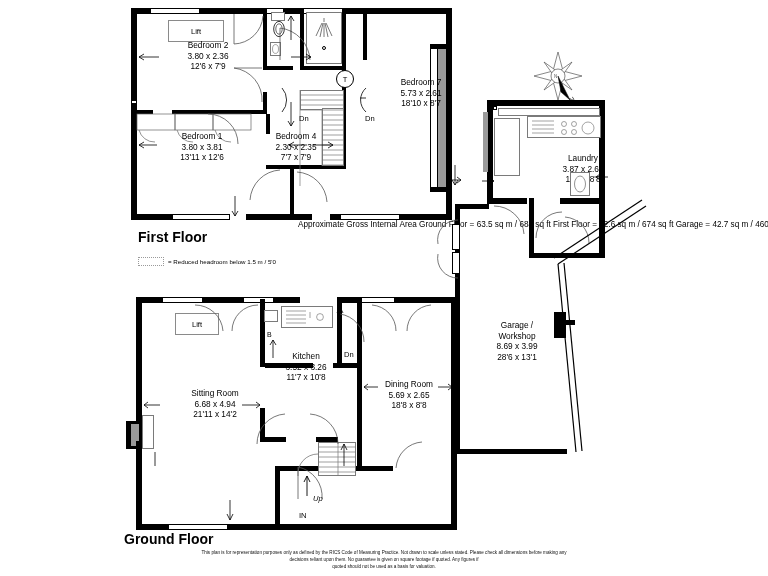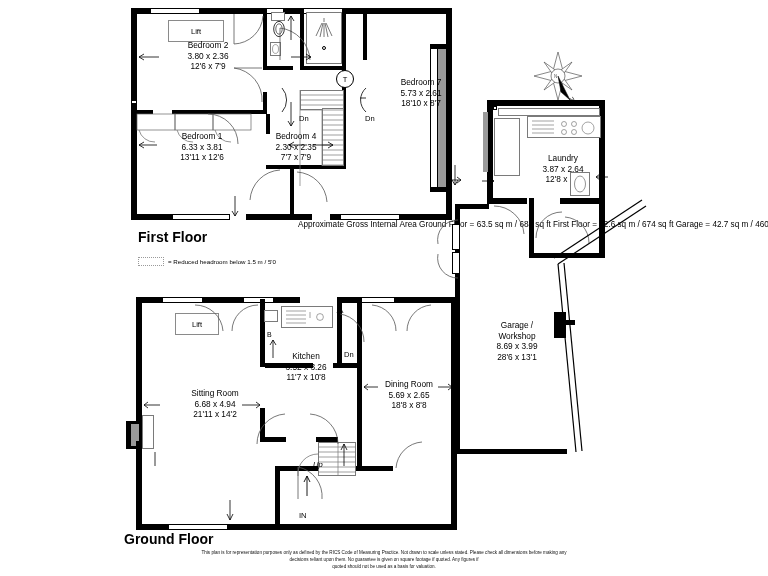--- a/index.html
+++ b/index.html
@@ -233,21 +233,21 @@
       <path d="M0 5 L12 5 M12 5 L8 2 M12 5 L8 8" stroke="#000" stroke-width="0.8" fill="none"></path>
     </svg>
 
     <div class="room" style="left:148px; top:40px; width:120px;">
       <span class="nm">Bedroom 2</span>
       <span class="nm">3.80 x 2.36</span>
       <span class="nm">12'6 x 7'9</span>
     </div>
     <div class="room" style="left:142px; top:131px; width:120px;">
       <span class="nm">Bedroom 1</span>
-      <span class="nm">6.33 x 3.81</span>
+      <span class="nm">3.80 x 3.81</span>
       <span class="nm">13'11 x 12'6</span>
     </div>
     <div class="room" style="left:256px; top:131px; width:80px;">
       <span class="nm">Bedroom 4</span>
       <span class="nm">2.30 x 2.35</span>
       <span class="nm">7'7 x 7'9</span>
     </div>
     <div class="room" style="left:374px; top:77px; width:94px;">
       <span class="nm">Bedroom 7</span>
       <span class="nm">5.73 x 2.61</span>
@@ -293,21 +293,21 @@
           <line x1="2" y1="15" x2="24" y2="15"></line>
         <circle cx="34" cy="6" r="2.5"></circle>
           <circle cx="44" cy="6" r="2.5"></circle>
         <circle cx="34" cy="14" r="2.5"></circle>
           <circle cx="44" cy="14" r="2.5"></circle>
         <circle cx="58" cy="10" r="6"></circle>
       </g>
     </svg>
     <div class="boxline" style="left:494px; top:118px; width:26px; height:58px;"></div>
 
-    <div class="room" style="left:516px; top:153px; width:94px;">
+    <div class="room" style="left:536px; top:153px; width:94px;">
       <span class="nm">Laundry</span>
       <span class="nm">3.87 x 2.64</span>
       <span class="nm">12'8 x 8'8</span>
     </div>
     <svg style="left:596px; top:172px; width:14px; height:10px;" viewBox="0 0 14 10">
       <path d="M12 5 L0 5 M0 5 L4 2 M0 5 L4 8" stroke="#000" stroke-width="0.8" fill="none"></path>
     </svg>
     <svg style="left:482px; top:176px; width:14px; height:10px;" viewBox="0 0 14 10">
       <path d="M0 5 L12 5 M12 5 L8 2 M12 5 L8 8" stroke="#000" stroke-width="0.8" fill="none"></path>
     </svg>
@@ -426,21 +426,21 @@
           <line x1="0" y1="15" x2="38" y2="15"></line>
             <line x1="0" y1="20" x2="38" y2="20"></line>
           <line x1="0" y1="25" x2="38" y2="25"></line>
             <line x1="0" y1="30" x2="38" y2="30"></line>
           <line x1="20" y1="0" x2="20" y2="34"></line>
         </g>
       </svg>
       <svg style="left:338px; top:442px; width:12px; height:26px;" viewBox="0 0 12 26">
         <path d="M6 24 L6 2 M6 2 L3 8 M6 2 L9 8" stroke="#000" stroke-width="0.8" fill="none"></path>
       </svg>
-      <div class="tiny" style="left:313px; top:440px;font-style:italic;">Up</div>
+      <div class="tiny" style="left:313px; top:474px;font-style:italic;">Up</div>
       <svg style="left:296px; top:452px; width:24px; height:26px;" viewBox="0 0 24 26">
         <path d="M22 2 A20 20 0 0 0 2 24" stroke="#777" stroke-width="0.8" fill="none"></path>
       </svg>
     </div>
 
     <div class="tiny" style="left:344px; top:330px;">Dn</div>
 
     <svg style="left:296px; top:465px; width:30px; height:38px;" viewBox="0 0 30 38">
       <path d="M2 2 L2 34 M2 2 A30 30 0 0 1 26 34" stroke="#555" stroke-width="0.8" fill="none"></path>
     </svg>

